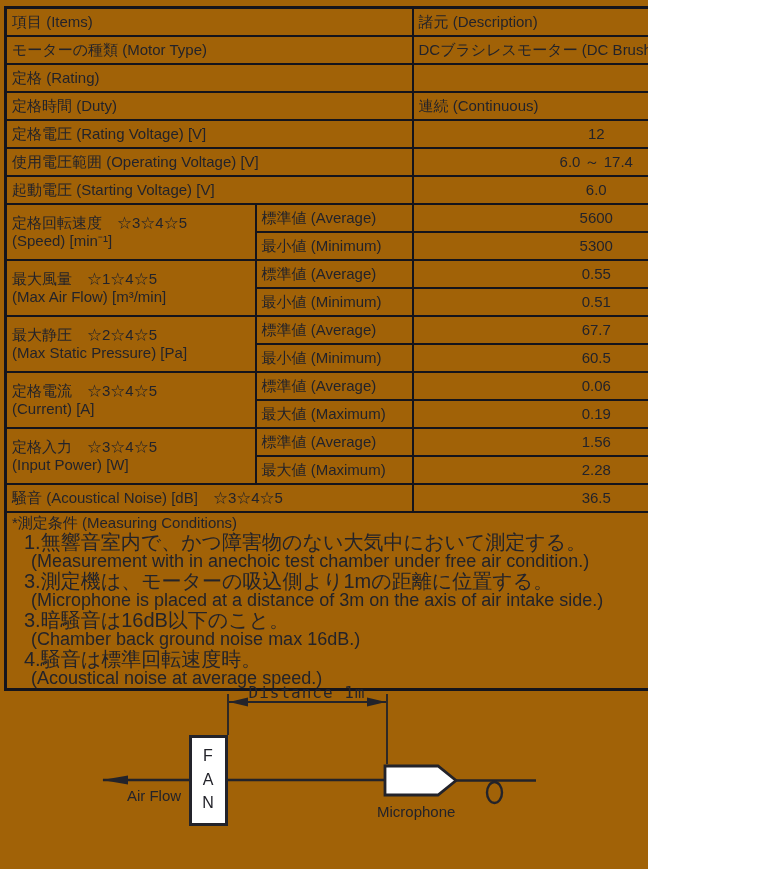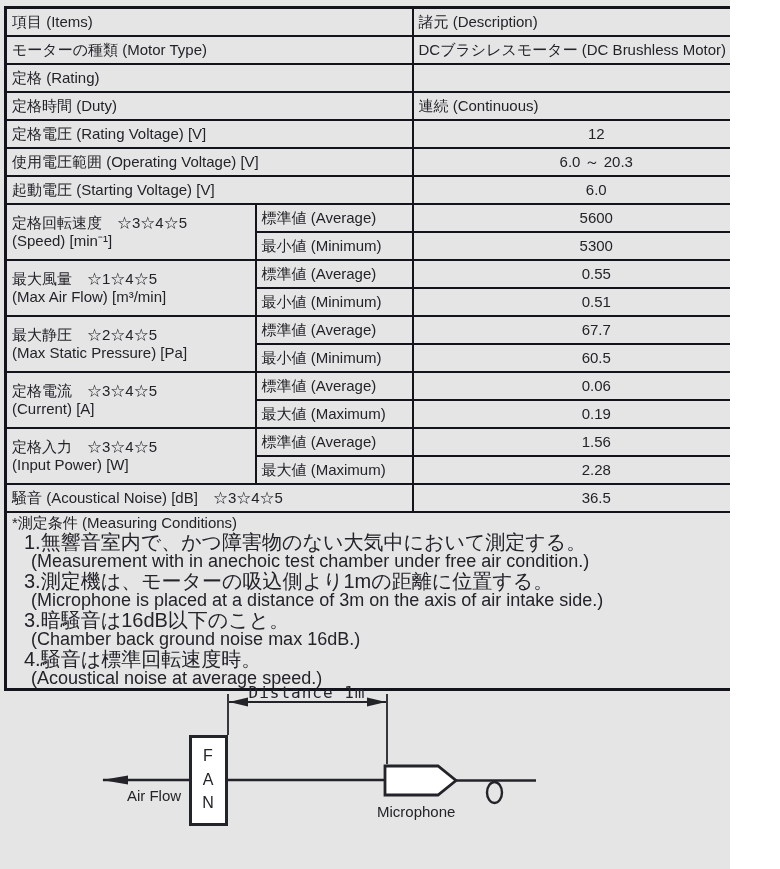--- a/index.html
+++ b/index.html
@@ -1,17 +1,17 @@
 <!DOCTYPE html>
 <html><head>
 <meta charset="utf-8">
 <style>
   html,body { margin:0; padding:0; background:#fff; }
   .page {
-    position:relative; width:730px; height:869px; background:#e5e5e5;
+    position:relative; width:648px; height:869px; background:#a16207;
     font-family:"Liberation Sans", sans-serif; color:#23232a; overflow:hidden;
   }
   table.spec-table {
     position:absolute; left:4px; top:6px; width:773px;
     border-collapse:collapse; table-layout:fixed;
     border:3px solid #14141c;
   }
   table.spec-table td {
     border:2px solid #14141c;
     font-size:15px; line-height:18px;
@@ -75,21 +75,21 @@
       <td class="lbl">連続 (Continuous)</td>
     </tr>
 
     <tr>
       <td colspan="2" class="lbl">定格電圧 (Rating Voltage) [V]</td>
       <td class="val">12</td>
     </tr>
 
     <tr>
       <td colspan="2" class="lbl">使用電圧範囲 (Operating Voltage) [V]</td>
-      <td class="val">6.0 ～ 20.3</td>
+      <td class="val">6.0 ～ 17.4</td>
     </tr>
 
     <tr>
       <td colspan="2" class="lbl">起動電圧 (Starting Voltage) [V]</td>
       <td class="val">6.0</td>
     </tr>
 
     <tr>
       <td rowspan="2" class="lbl two-line">定格回転速度　☆3☆4☆5
 (Speed) [min⁻¹]</td>

